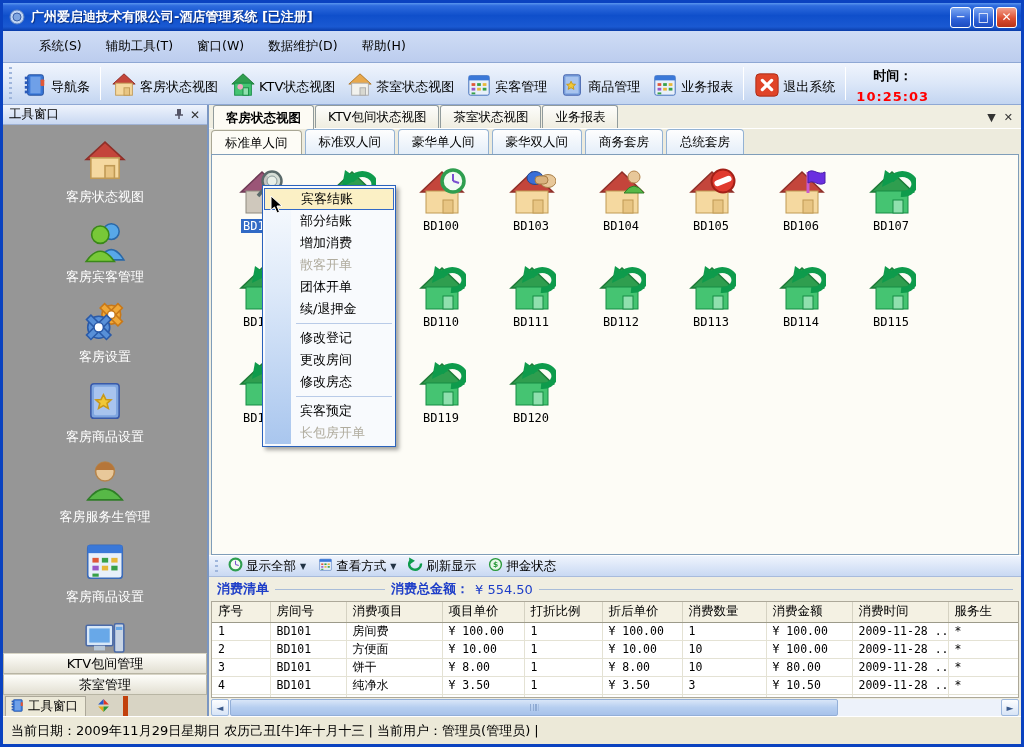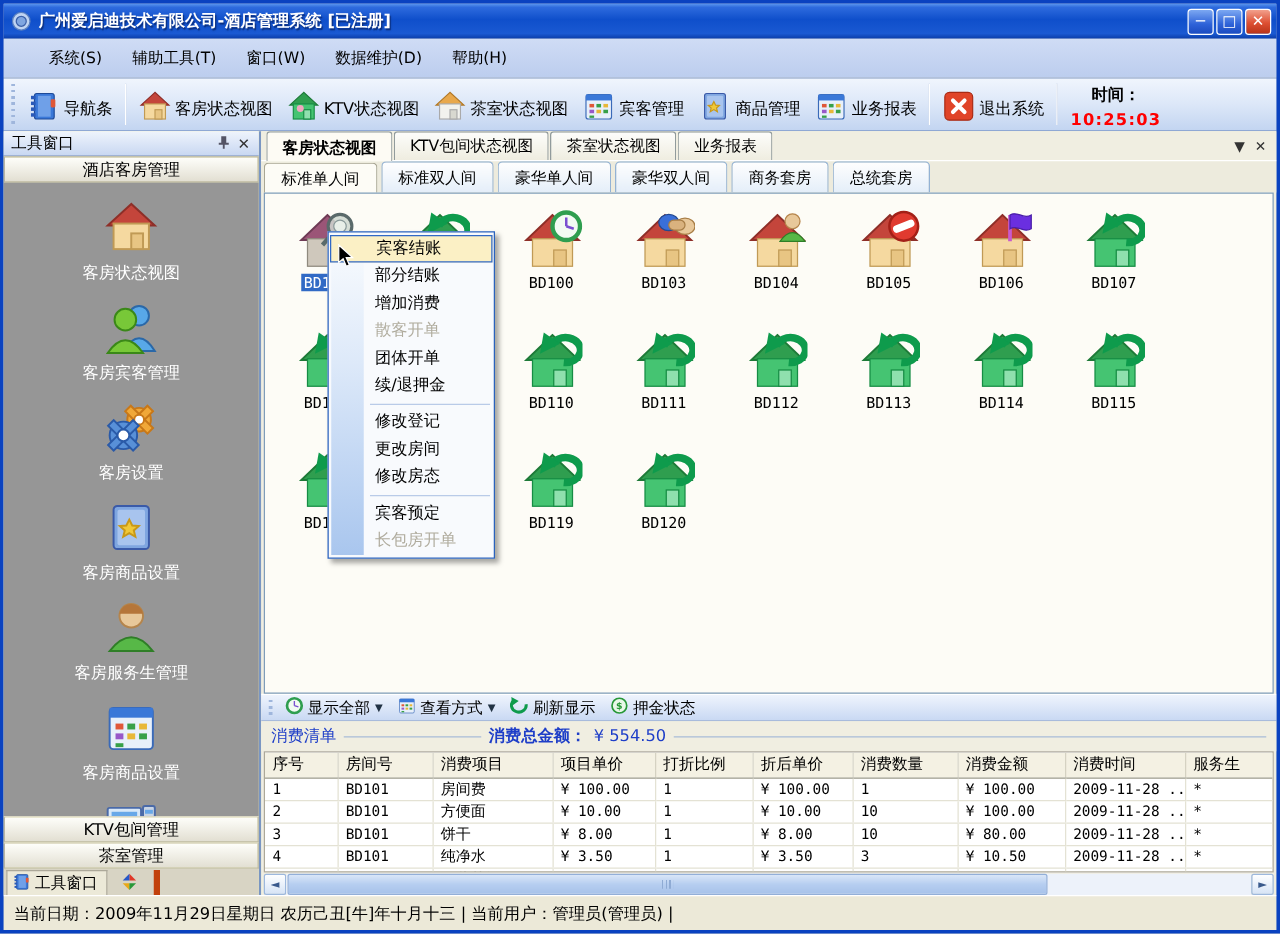--- a/index.html
+++ b/index.html
@@ -75,21 +75,21 @@
   .cm-sep { position:relative; height:1px; background:#B9CBE8; margin:3px 2px 3px 32px; }
   .cursor-arrow { position:absolute; left:58px; top:40px; z-index:12; }
 
   
   .btm-toolbar { height:22px; background:linear-gradient(180deg,#EFF4FD,#C9D9F3); border-top:1px solid #fff; border-bottom:1px solid #A8BBDC; display:flex; align-items:center; flex:0 0 auto; padding-left:2px; }
   .bt-btn { display:flex; align-items:center; gap:3px; padding:1px 6px; font-size:12.5px; color:#000; }
   .bt-btn .dd { font-size:8px; color:#234; margin-left:1px; }
 
   
   .cons-header { height:24px; display:flex; align-items:center; padding:0 8px; background:#F0EEE1; flex:0 0 auto; gap:6px; }
-  .cons-title { color:#1E3EC8; font-weight:normal; font-size:13px; white-space:nowrap; }
+  .cons-title { color:#1E3EC8; font-weight:bold; font-size:13px; white-space:nowrap; }
   .cons-line1 { width:110px; border-top:1px solid #A8BCD8; height:0; }
   .cons-total-label { color:#1E3EC8; font-weight:bold; font-size:13px; white-space:nowrap; }
   .cons-total-value { color:#1E3EC8; font-size:13px; white-space:nowrap; }
   .cons-line2 { flex:1; border-top:1px solid #A8BCD8; height:0; }
 
   
   .table-wrap { height:97px; margin:0 2px; background:#fff; border:1px solid #ACA899; overflow:hidden; flex:0 0 auto; }
   table.cons { border-collapse:collapse; width:100%; table-layout:fixed; }
   table.cons th { height:20px; background:#F4F1E3; font-weight:normal; font-size:12.5px; text-align:left; padding:0 6px; border-bottom:1px solid #9C9A8A; border-left:1px solid #D5D2C2; white-space:nowrap; overflow:hidden; }
   table.cons th:first-child { border-left:none; }
@@ -231,21 +231,20 @@
         <span class="t">工具窗口</span>
         <span class="sb-ico">
           <svg width="10" height="12" viewBox="0 0 10 12">
               <rect x="3" y="1" width="4" height="6" fill="#556"></rect>
               <line x1="5" y1="7" x2="5" y2="11" stroke="#556" stroke-width="1.5"></line>
               <line x1="1" y1="7" x2="9" y2="7" stroke="#556" stroke-width="1.5"></line>
             </svg>
         </span>
         <span class="sb-ico">✕</span>
       </div>
-      <div class="sb-section">酒店客房管理</div>
       <div class="sb-body" id="sb-body">
           <div class="sb-item">
             <span class="sicon"><svg width="44" height="44" viewBox="0 0 28 28">
                 <polygon points="14,2 2,13 26,13" fill="#C4453B" stroke="#8E2F28"></polygon>
                 <rect x="5" y="12" width="18" height="13" fill="#F5D9A0" stroke="#C09A55"></rect>
                 <rect x="14" y="17" width="6" height="8" fill="#E8C583" stroke="#C09A55"></rect>
               </svg></span>
             <span class="lbl">客房状态视图</span>
           </div>
           <div class="sb-item">

